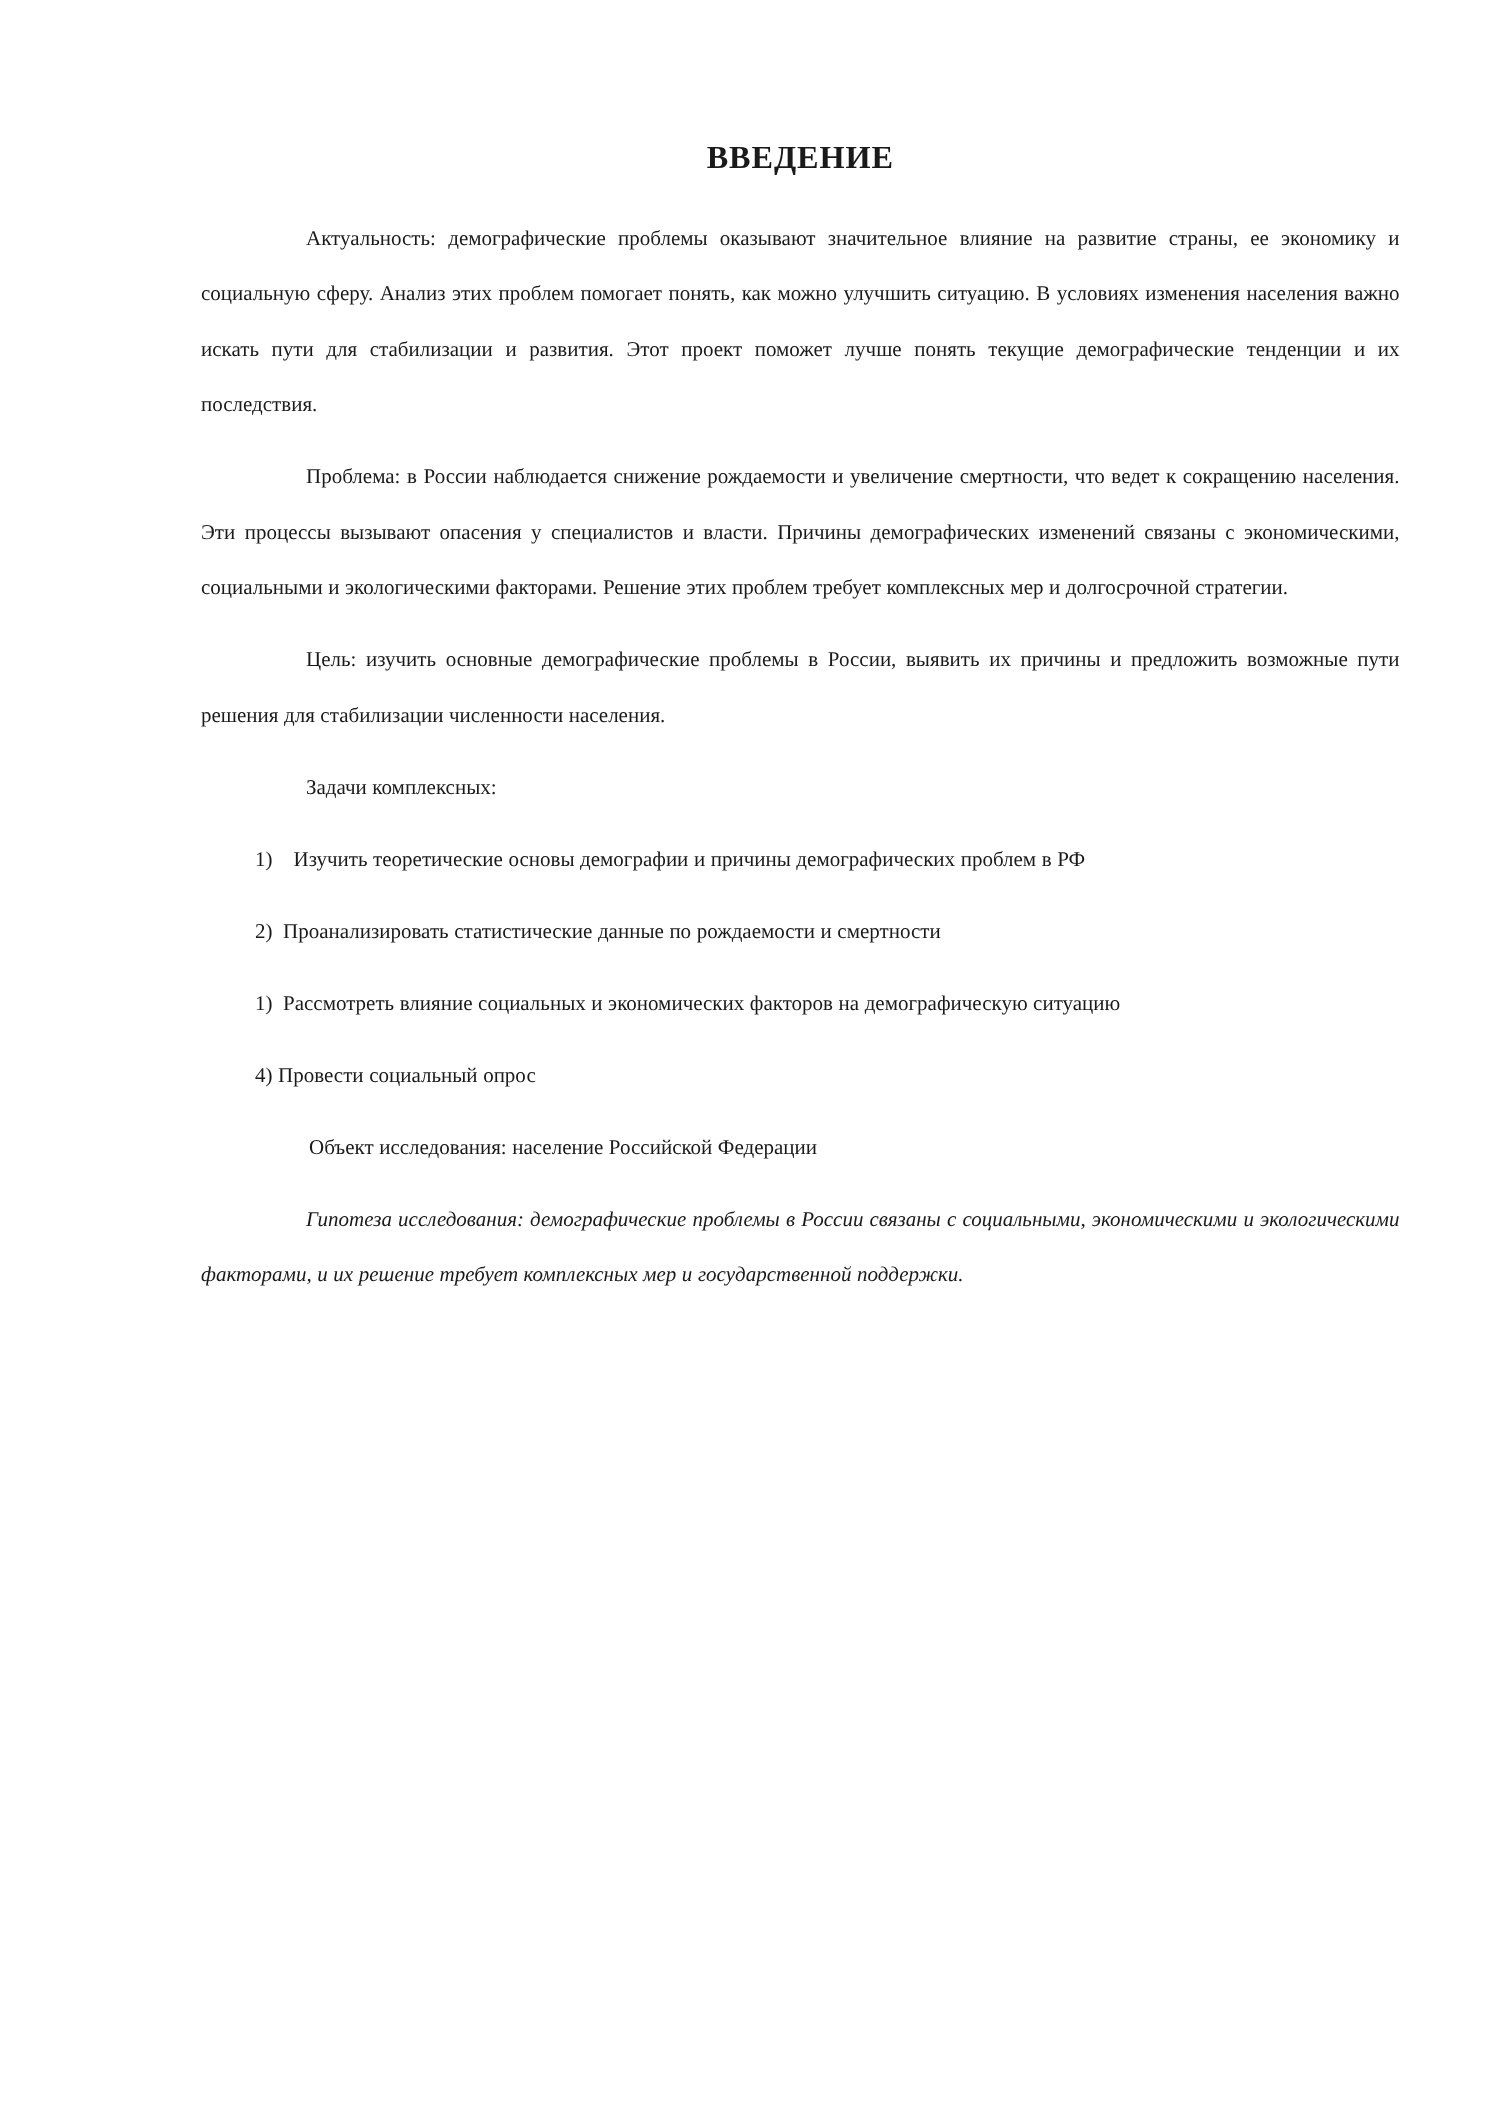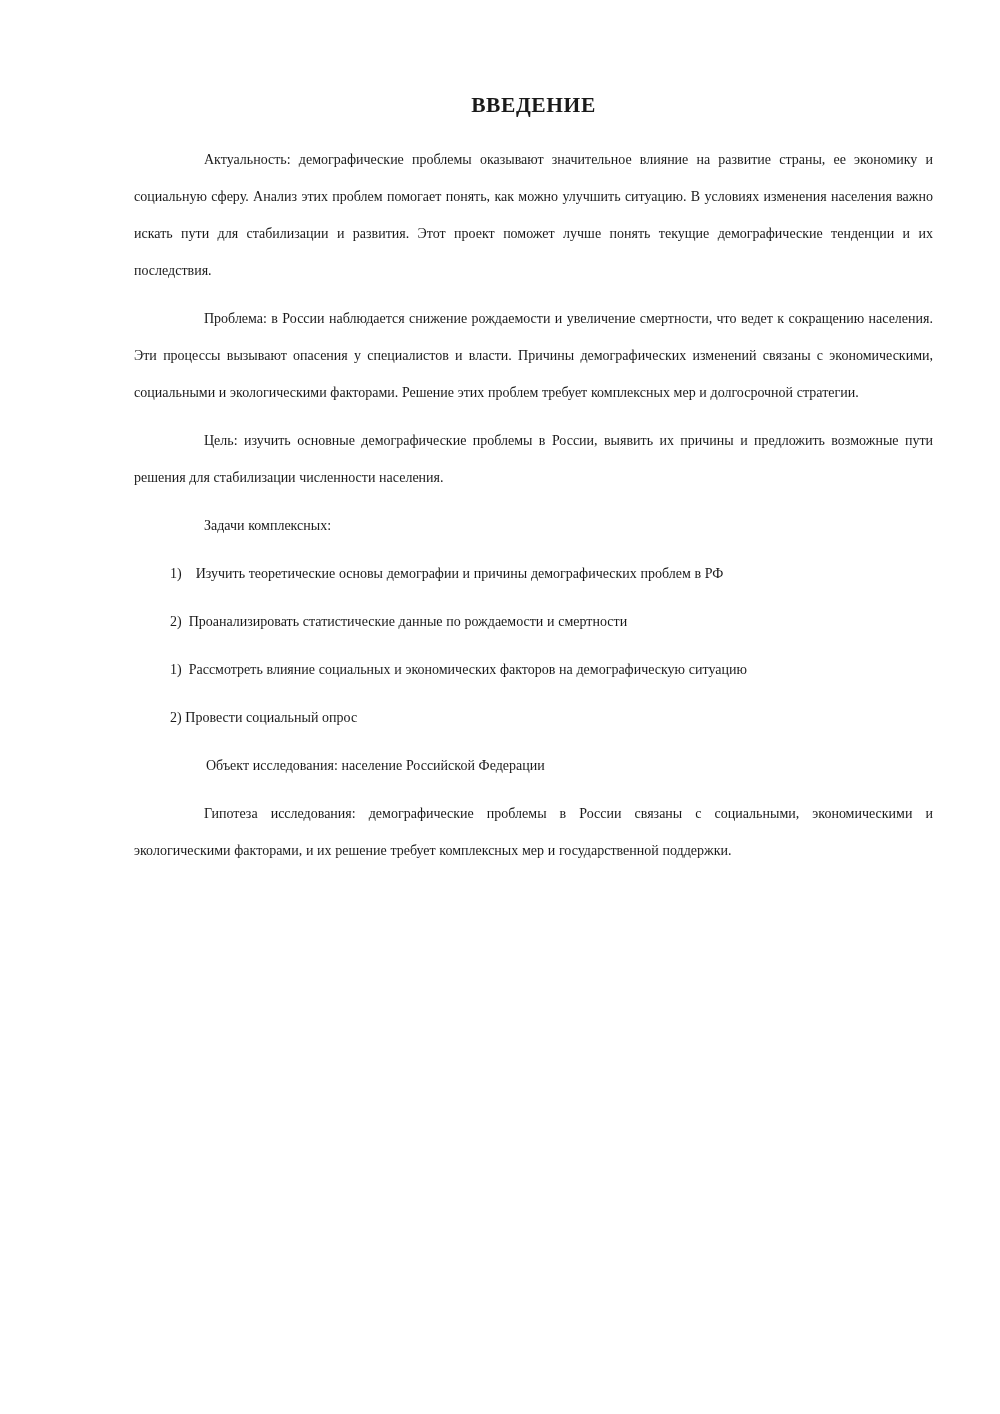--- a/index.html
+++ b/index.html
@@ -38,20 +38,21 @@
     line-height: 37px;
     text-align: justify;
     text-justify: inter-word;
     text-indent: 70px;
     margin: 0 0 11px 0;
     hyphens: none;
     word-spacing: 0.2px;
   }
   .para:last-of-type {
     margin-bottom: 16px;
+    font-style: italic;
   }
   .para.list-item {
     text-indent: 36px;
   }
   .para.sub-indent {
     text-indent: 72px;
   }
   .page-number {
     position: absolute;
     left: 0;
@@ -79,21 +80,21 @@
     <p class="para">Цель: изучить основные демографические проблемы в России, выявить их причины и предложить возможные пути решения для стабилизации численности населения.</p>
 
     <p class="para">Задачи комплексных:</p>
 
     <p class="para list-item">1) Изучить теоретические основы демографии и причины демографических проблем в РФ</p>
 
     <p class="para list-item">2) Проанализировать статистические данные по рождаемости и смертности</p>
 
     <p class="para list-item">1) Рассмотреть влияние социальных и экономических факторов на демографическую ситуацию</p>
 
-    <p class="para list-item">2) Провести социальный опрос</p>
+    <p class="para list-item">4) Провести социальный опрос</p>
 
 
     <p class="para sub-indent">Объект исследования: население Российской Федерации</p>
 
 
     <p class="para">Гипотеза исследования: демографические проблемы в России связаны с социальными, экономическими и экологическими факторами, и их решение требует комплексных мер и государственной поддержки.</p>
 
   </div>
 
   <div class="page-number">3</div>

